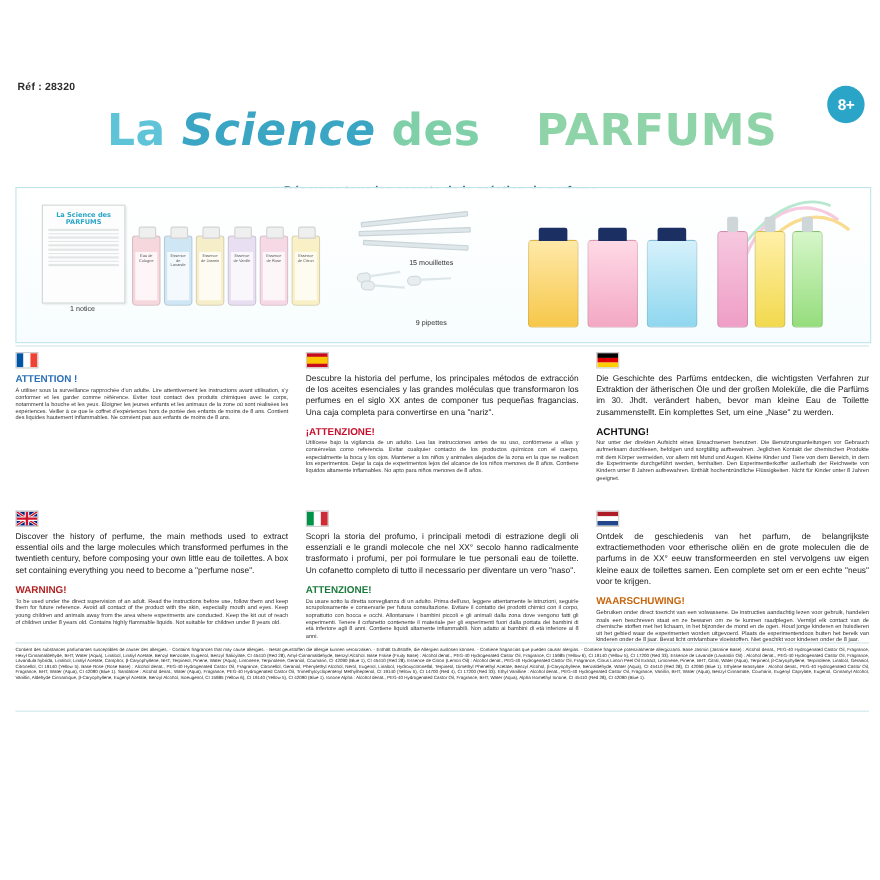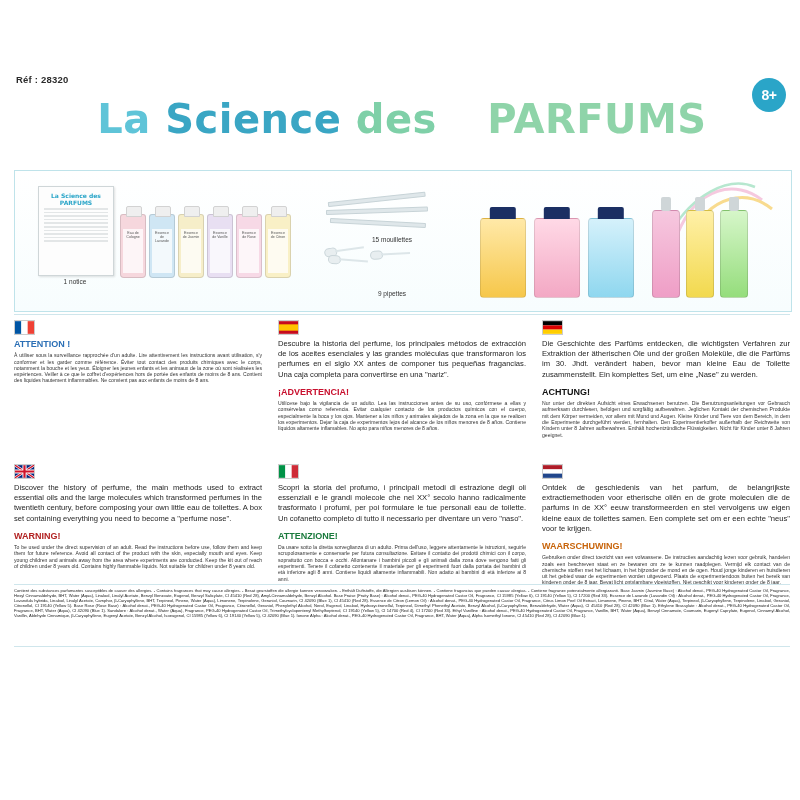--- a/index.html
+++ b/index.html
@@ -31,21 +31,21 @@
   }
   .title{
     position:absolute;left:0;right:0;top:96px;
     text-align:center;
     font-family:"DejaVu Sans", sans-serif;
     font-size:40px;
     font-weight:700;
     letter-spacing:.5px;
   }
   .title .la{color:#5fc4d8;}
-  .title .science{color:#3aa6c4;margin-top:16px;}
+  .title .science{color:#3aa6c4;font-style:italic;margin-top:16px;}
   .title .des{color:#7fd0a8;}
   .title .parfums{color:#8fd4a9;font-weight:700;margin-left:36px;}
   .subtitle{
     position:absolute;left:0;right:0;top:148px;
     text-align:center;
     font-size:11.5px;color:#2f6f7f;font-weight:700;margin-top:20px;
   }
 
   
   .photo-band{
@@ -254,21 +254,21 @@
     </div>
 
     <div class="col c-es" style="left:264px;top:4px;">
       <div class="flagrow">
         <svg class="flag" viewBox="0 0 3 2">
           <rect width="3" height="2" fill="#c60b1e"></rect>
             <rect width="3" height="1" y="0.5" fill="#ffc400"></rect>
         </svg>
       </div>
       <p class="intro">Descubre la historia del perfume, los principales métodos de extracción de los aceites esenciales y las grandes moléculas que transformaron los perfumes en el siglo XX antes de componer tus pequeñas fragancias. Una caja completa para convertirse en una "nariz".</p>
-      <p class="warnhead">¡ADVERTENCIA!</p>
+      <p class="warnhead">¡ATTENZIONE!</p>
       <p class="small">Utilícese bajo la vigilancia de un adulto. Lea las instrucciones antes de su uso, confórmese a ellas y consérvelas como referencia. Evitar cualquier contacto de los productos químicos con el cuerpo, especialmente la boca y los ojos. Mantener a los niños y animales alejados de la zona en la que se realicen los experimentos. Dejar la caja de experimentos lejos del alcance de los niños menores de 8 años. Contiene líquidos altamente inflamables. No apto para niños menores de 8 años.</p>
     </div>
 
     <div class="col c-de" style="left:528px;top:4px;">
       <div class="flagrow">
         <svg class="flag" viewBox="0 0 3 2">
           <rect width="3" height="0.667" y="0" fill="#000"></rect>
             <rect width="3" height="0.667" y="0.667" fill="#dd0000"></rect>
             <rect width="3" height="0.667" y="1.334" fill="#ffce00"></rect>
         </svg>

